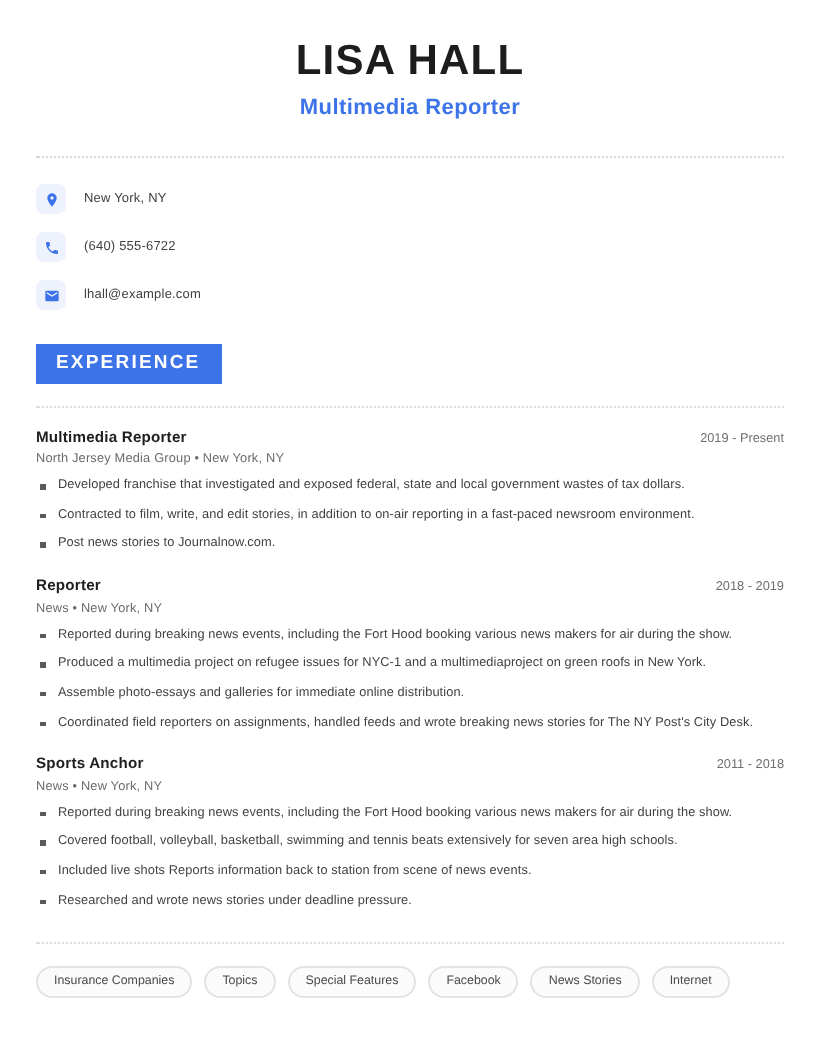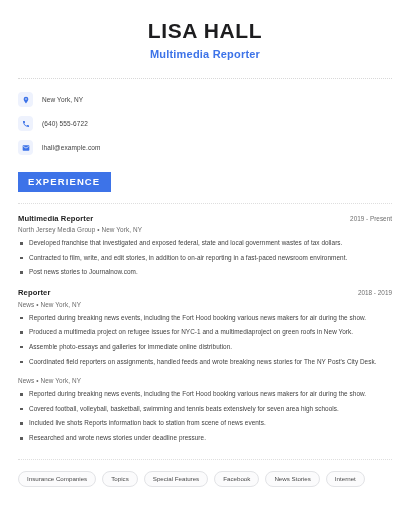--- a/index.html
+++ b/index.html
@@ -229,20 +229,24 @@
         <div class="job-company">News • New York, NY</div>
         <ul class="bullets">
           <li>Reported during breaking news events, including the Fort Hood booking various news makers for air during the show.</li>
           <li>Produced a multimedia project on refugee issues for NYC-1 and a multimediaproject on green roofs in New York.</li>
           <li>Assemble photo-essays and galleries for immediate online distribution.</li>
           <li>Coordinated field reporters on assignments, handled feeds and wrote breaking news stories for The NY Post's City Desk.</li>
         </ul>
       </div>
 
       <div class="job">
+        <div class="job-head">
+          <span class="job-role">Sports Anchor</span>
+          <span class="job-dates">2011 - 2018</span>
+        </div>
         <div class="job-company">News • New York, NY</div>
         <ul class="bullets">
           <li>Reported during breaking news events, including the Fort Hood booking various news makers for air during the show.</li>
           <li>Covered football, volleyball, basketball, swimming and tennis beats extensively for seven area high schools.</li>
           <li>Included live shots Reports information back to station from scene of news events.</li>
           <li>Researched and wrote news stories under deadline pressure.</li>
         </ul>
       </div>
 
     </div>

